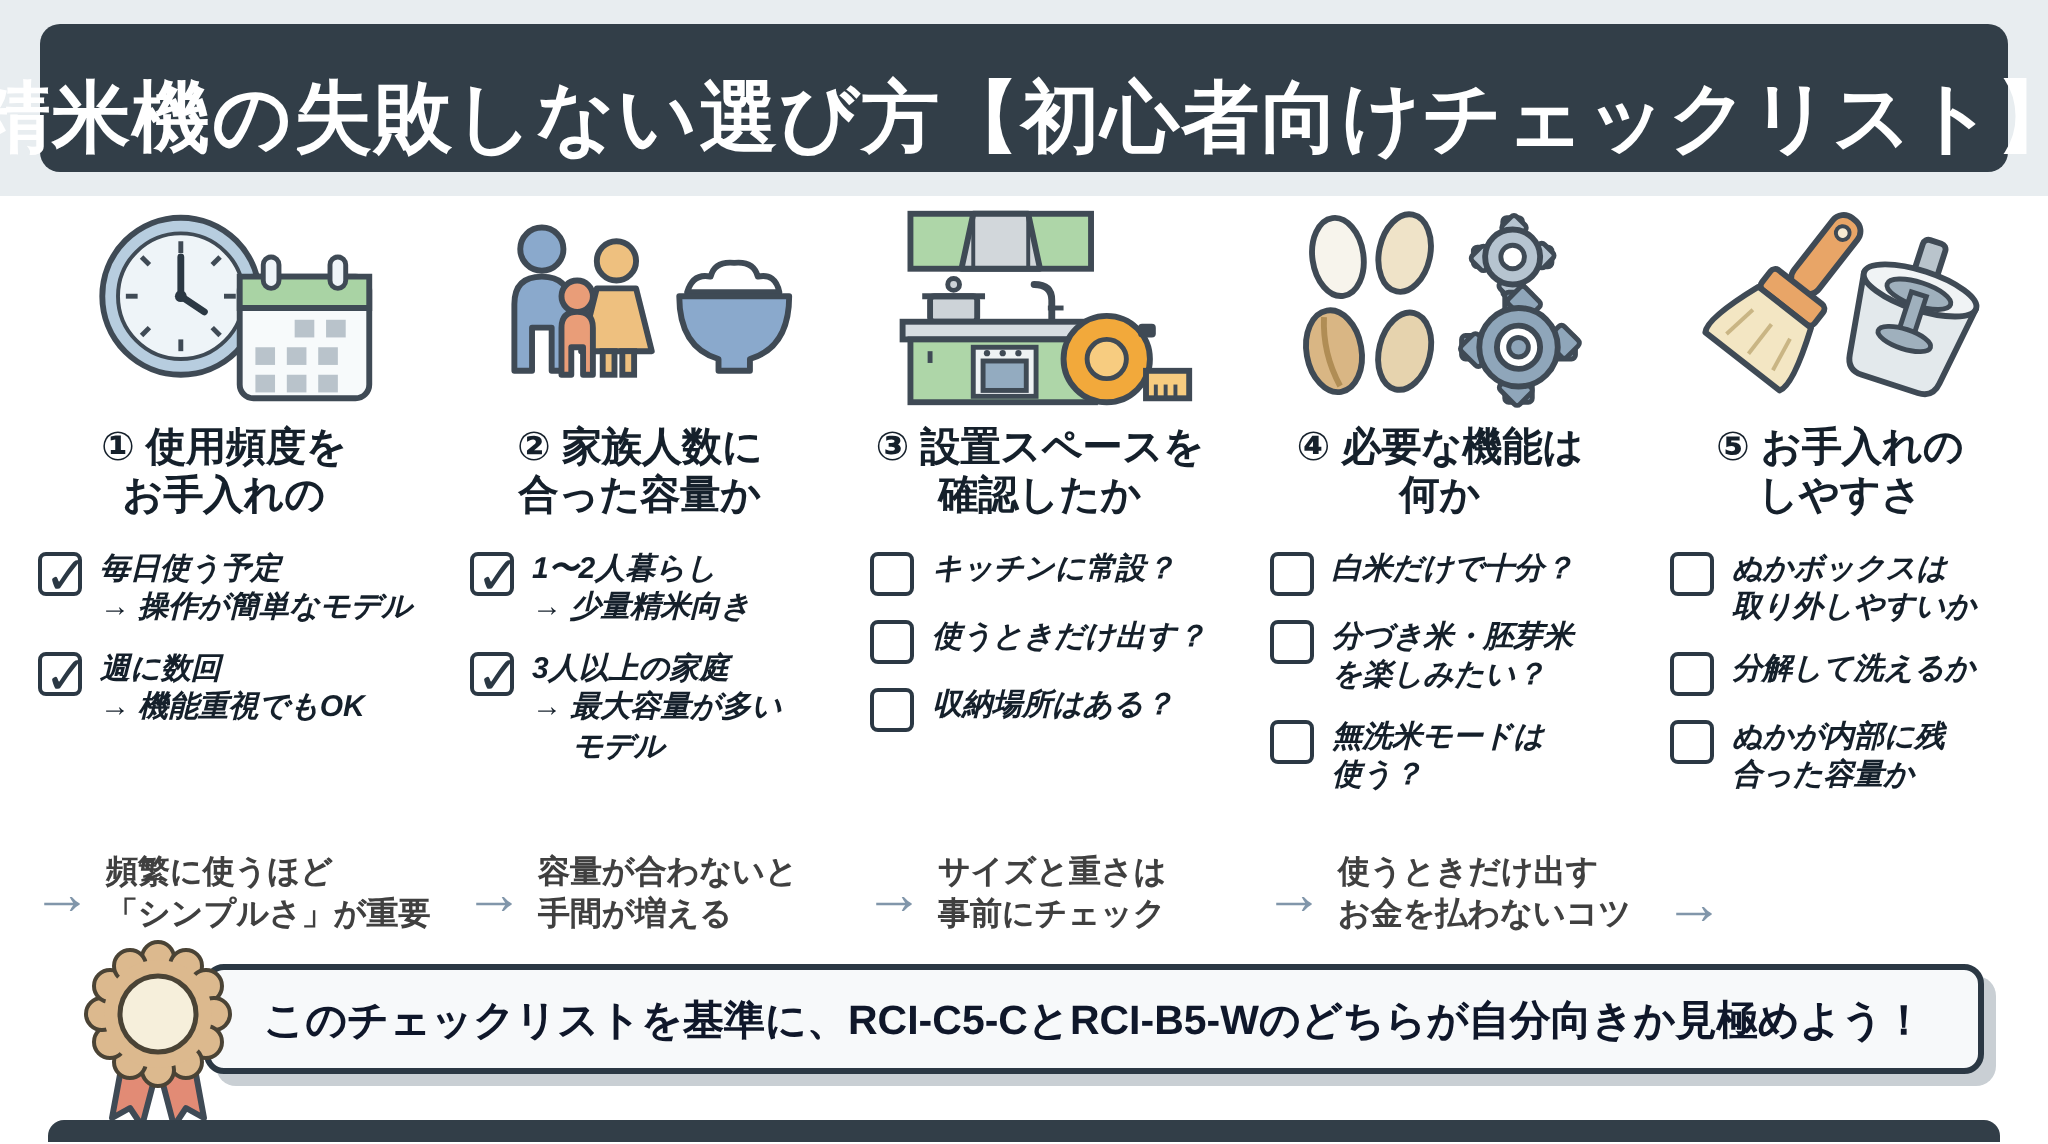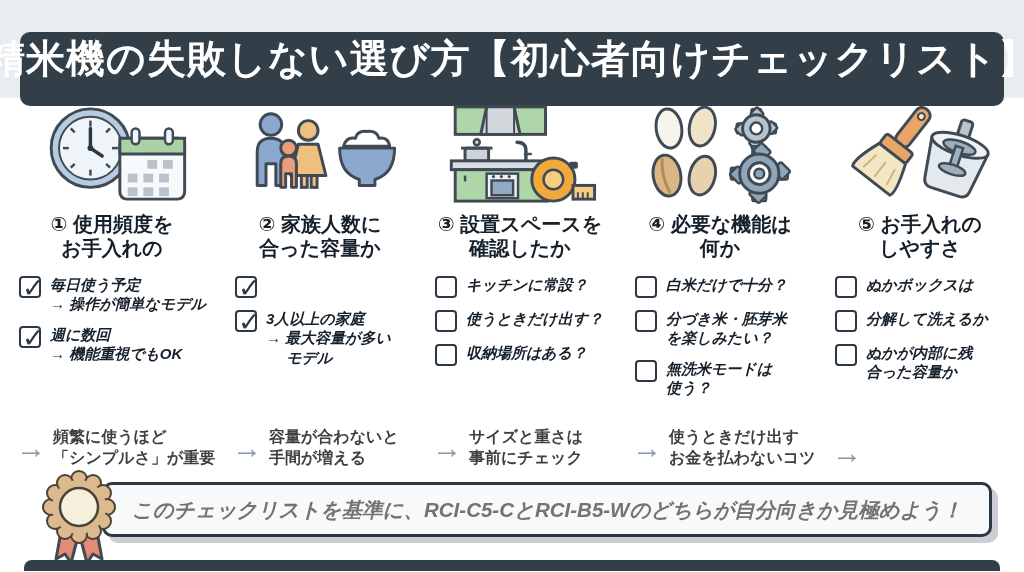--- a/index.html
+++ b/index.html
@@ -6,21 +6,21 @@
   html,body { width:1024px; height:572px; }
   body {
     font-family:"Liberation Sans","DejaVu Sans",sans-serif;
     font-weight:700; color:#1e2730; background:#ffffff;
     position:relative; overflow:hidden;
   }
   .top-strip { position:absolute; top:0; left:0; right:0; height:98px; background:#e8edf0; }
   .header-band {
     position:absolute; top:12px; left:20px; right:20px; height:74px;
     background:#323e48; border-radius:10px;
-    display:flex; align-items:flex-start; justify-content:center;margin-top:20px;
+    display:flex; align-items:flex-end; justify-content:center;
   }
   .header-band h1 { color:#ffffff; font-size:39px; letter-spacing:1px; white-space:nowrap; }
 
   .columns {
     position:absolute; top:100px; left:14px; right:14px; height:372px;
     display:flex; gap:20px;
   }
   .col { flex:1 1 0; position:relative; padding:0 4px; }
   .icon-box { height:108px; display:flex; align-items:center; justify-content:center; }
   .col-title { text-align:center; font-size:20px; line-height:1.22; margin-top:4px; color:#15202b; }
@@ -42,21 +42,21 @@
   .summary-lines { font-size:16px; line-height:1.28; color:#404040; }
   .sl { display:block; white-space:nowrap; }
 
   .banner-row { position:absolute; left:0; right:0; top:479px; height:70px; }
   .banner-box {
     position:absolute; left:102px; right:32px; top:3px; height:55px;
     background:#f7f9fa; border:3px solid #2b3844; border-radius:10px;
     box-shadow:6px 6px 0 #c9cfd4;
     display:flex; align-items:center; justify-content:center;
   }
-  .banner-box p { font-size:20.5px; white-space:nowrap; color:#737373;font-style:italic; }
+  .banner-box p { font-size:20.5px; white-space:nowrap; color:#0f172a; }
   .medal { position:absolute; left:33px; top:-10px; width:92px; height:102px; }
 
   .bottom-strip {
     position:absolute; left:24px; right:24px; bottom:1px; height:11px;
     background:#323e48; border-radius:8px 8px 0 0;
   }
   svg { display:block; }
 </style>
 </head>
 <body>
@@ -153,20 +153,24 @@
         </g>
       </svg>
     </div>
     <h2 class="col-title">
       <span class="tl">② 家族人数に</span>
       <span class="tl">合った容量か</span>
     </h2>
     <ul class="checklist">
       <li class="check-item">
         <span class="checkbox">✓</span>
+        <span class="item-lines">
+          <span class="il">1〜2人暮らし</span>
+          <span class="il">→ 少量精米向き</span>
+        </span>
       </li>
       <li class="check-item">
         <span class="checkbox">✓</span>
         <span class="item-lines">
           <span class="il">3人以上の家庭</span>
           <span class="il">→ 最大容量が多い</span>
           <span class="il indent">モデル</span>
         </span>
       </li>
     </ul>
@@ -344,20 +348,21 @@
     </div>
     <h2 class="col-title">
       <span class="tl">⑤ お手入れの</span>
       <span class="tl">しやすさ</span>
     </h2>
     <ul class="checklist">
       <li class="check-item">
         <span class="checkbox"></span>
         <span class="item-lines">
           <span class="il">ぬかボックスは</span>
+          <span class="il">取り外しやすいか</span>
         </span>
       </li>
       <li class="check-item">
         <span class="checkbox"></span>
         <span class="item-lines">
           <span class="il">分解して洗えるか</span>
         </span>
       </li>
       <li class="check-item">
         <span class="checkbox"></span>

